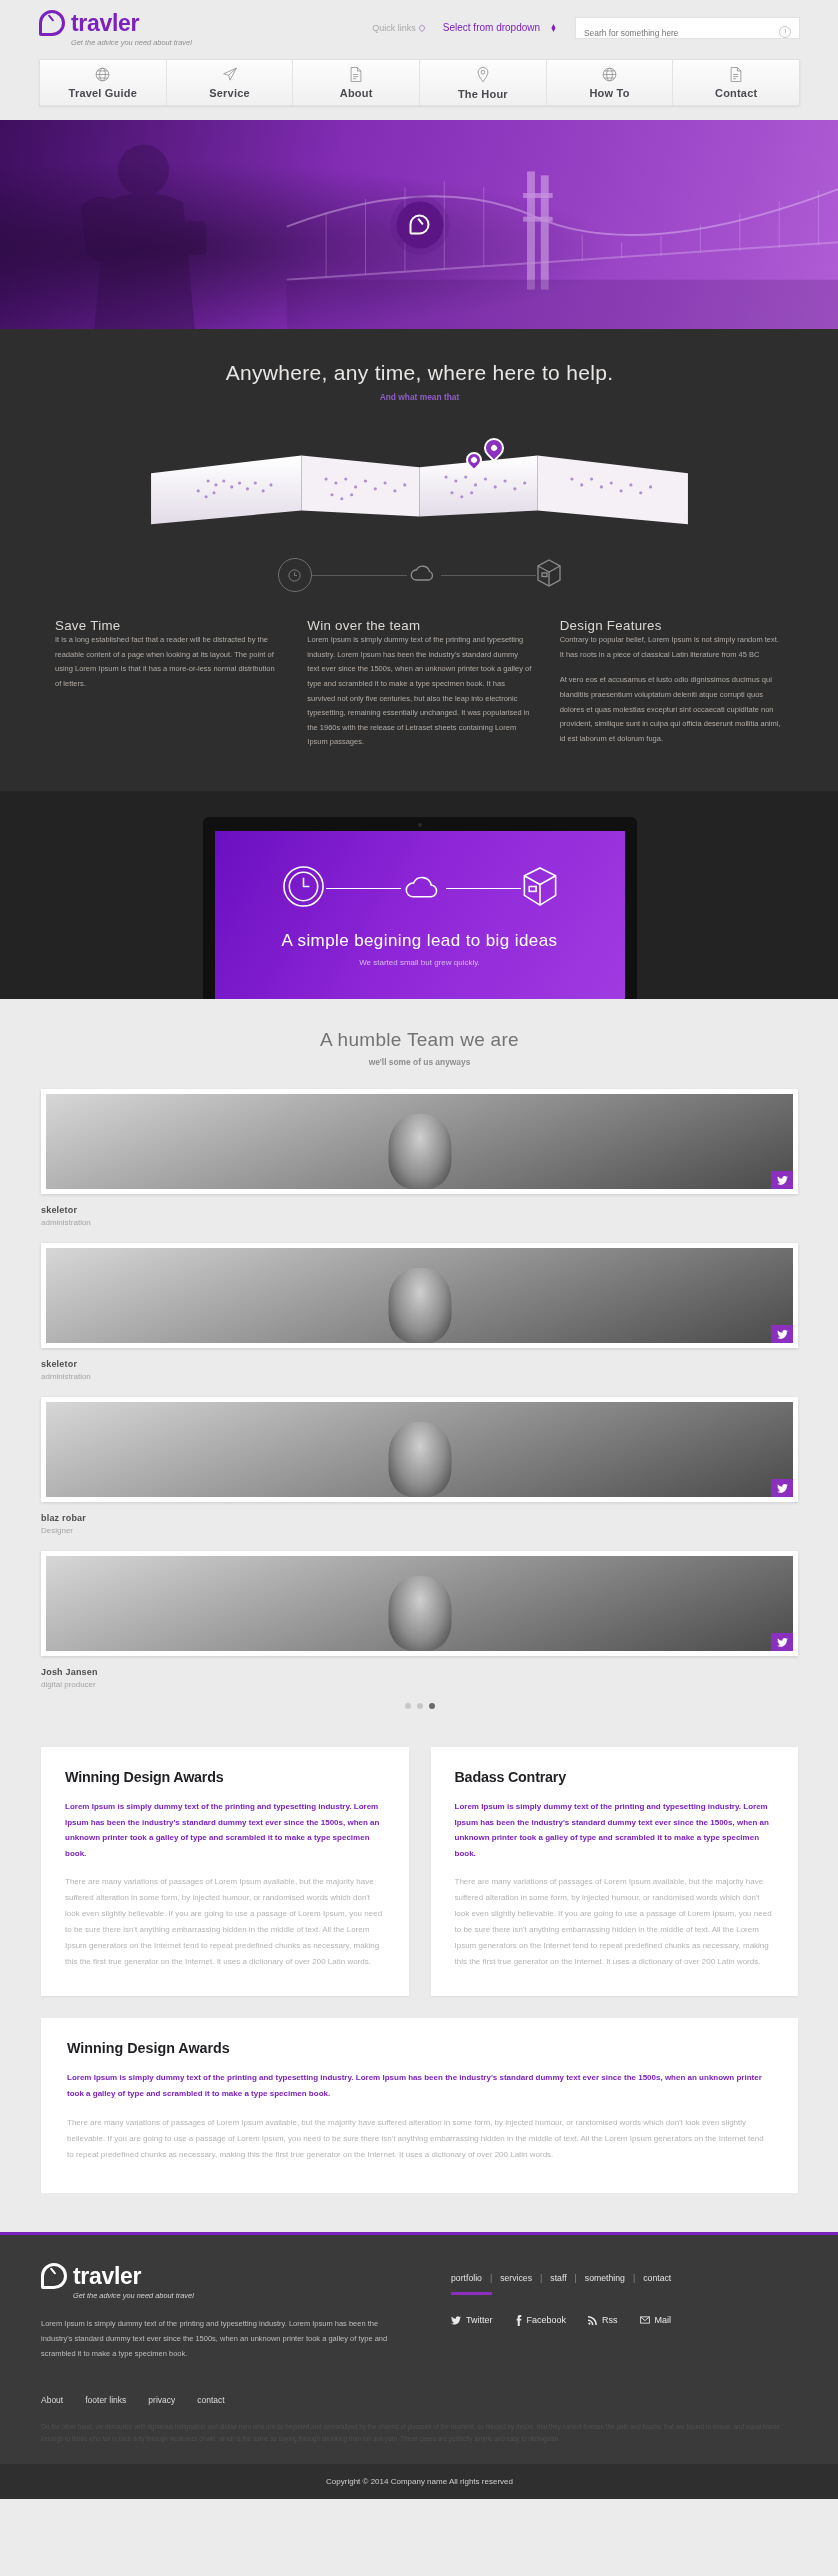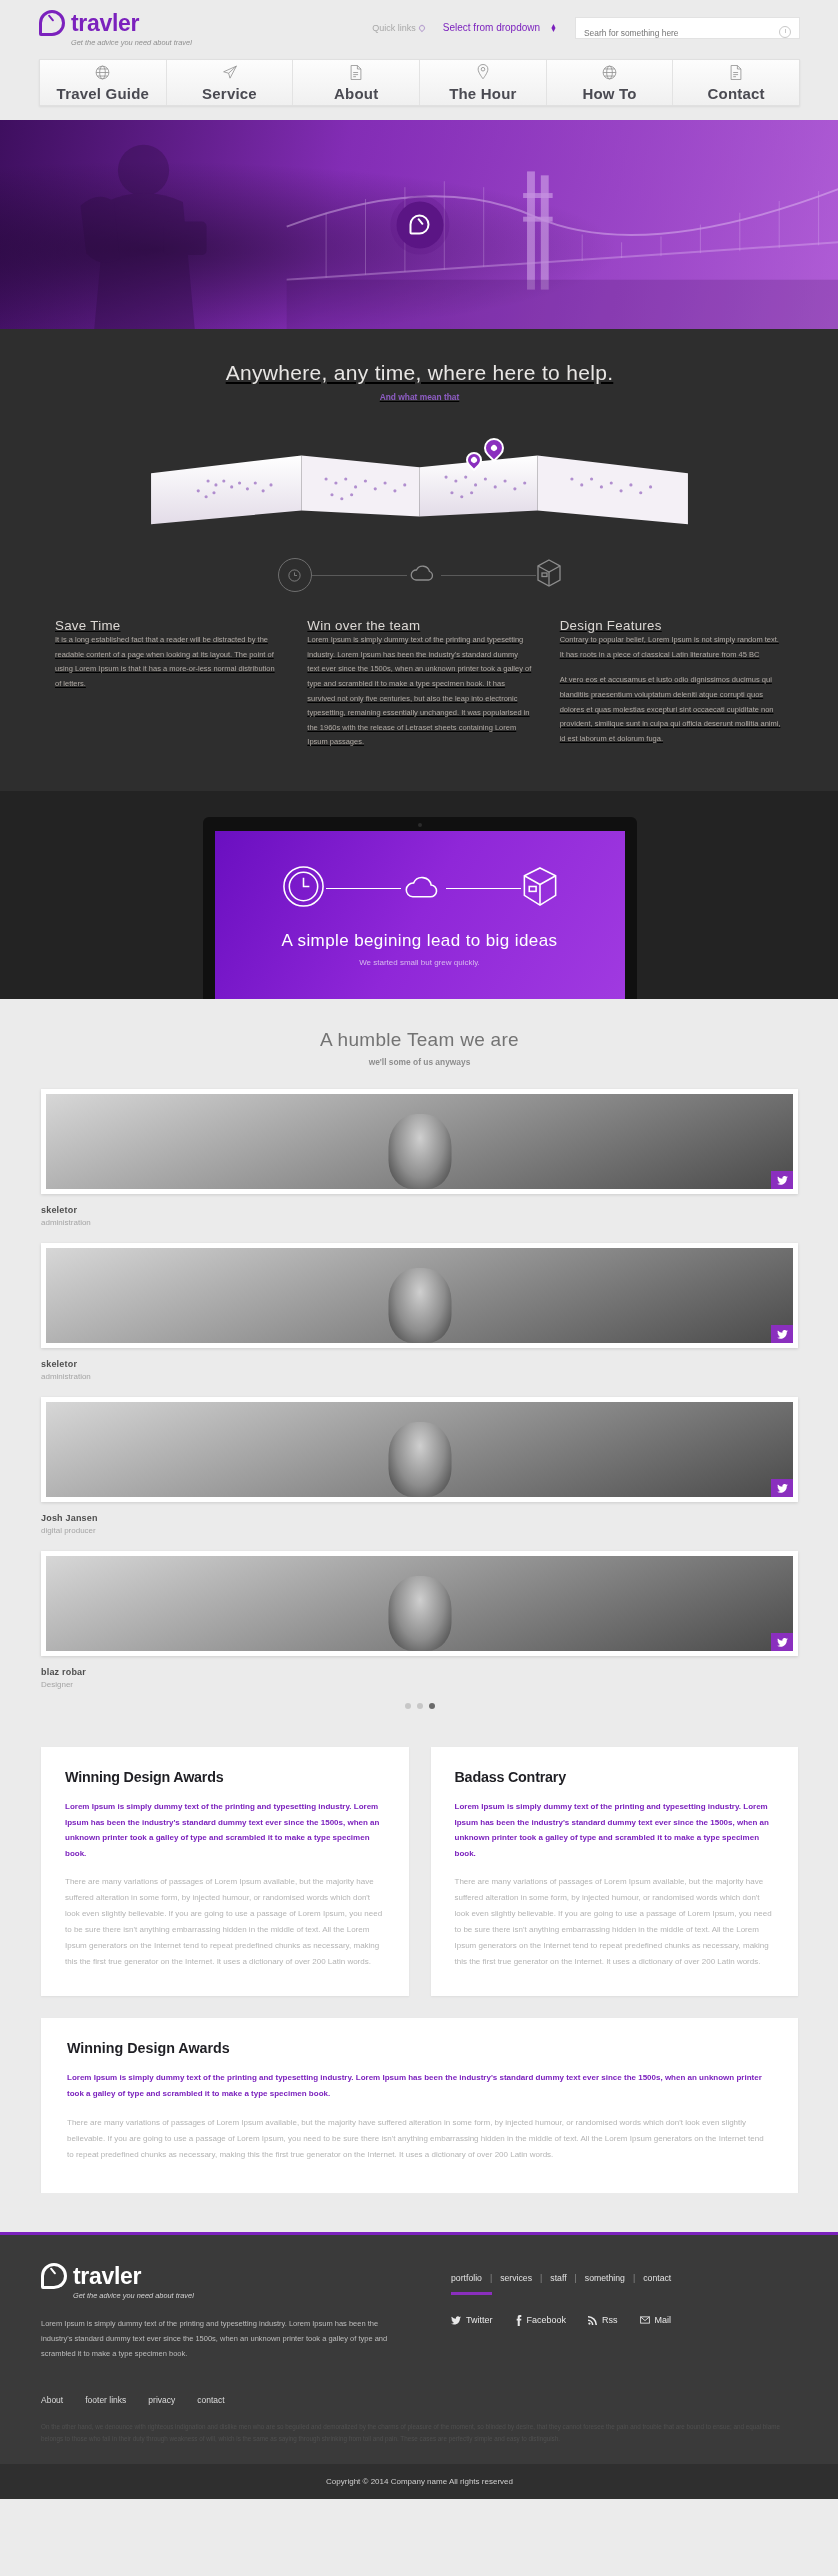--- a/index.html
+++ b/index.html
@@ -124,21 +124,21 @@
     flex: 1;
     display: flex;
     flex-direction: column;
     align-items: center;
     justify-content: center;
     gap: 4px;
     border-right: 1px solid #e3e3e3;
     cursor: pointer;
   }
   .nav-item:last-child { border-right: none; }
-  .nav-label { font-size: 15px; color: #4a4a52; font-weight: 600; letter-spacing: 0.2px; text-align: right; }
+  .nav-label { font-size: 11px; color: #4a4a52; font-weight: 600; letter-spacing: 0.2px; text-align: right; }
   .nav-icon svg { display: block; }
 
   
   .hero {
     position: relative;
     height: 209px;
     margin-top: 14px;
     background: linear-gradient(110deg,#5b1a86 0%, #8a2fbe 45%, #b05ad6 100%);
     overflow: hidden;
   }
@@ -173,21 +173,20 @@
   }
   .hero-badge .logo-mark {
     border-color: #fff; width: 20px; height: 20px; margin: 0; border-width:2px;
   }
   .hero-badge .logo-mark::before { background:#fff; }
 
   
   .dark {
     background: #2e2e2e;
     padding: 32px 0 30px 0;
-    text-decoration: underline;
   }
   .dark h2 {
     text-align: center;
     font-size: 21px;
     font-weight: 300;
     color: #e8e6e4;
     letter-spacing: 0.3px;
   }
   .dark .sub {
     text-align: center;
@@ -674,36 +673,36 @@
         <div class="photo">
           <div class="photo-img">
               <div class="face"></div>
             </div>
           <div class="twitter-chip">
             <svg width="11" height="9" viewBox="0 0 24 20" fill="#fff">
                 <path d="M24 2.4a9.6 9.6 0 0 1-2.8.8A4.9 4.9 0 0 0 23.3.4a9.8 9.8 0 0 1-3.1 1.2A4.9 4.9 0 0 0 11.8 6a13.9 13.9 0 0 1-10-5.1 4.9 4.9 0 0 0 1.5 6.5A4.8 4.8 0 0 1 1 6.8v.1a4.9 4.9 0 0 0 3.9 4.8 4.9 4.9 0 0 1-2.2.1 4.9 4.9 0 0 0 4.6 3.4A9.8 9.8 0 0 1 0 17.3a13.9 13.9 0 0 0 7.5 2.2c9.1 0 14-7.5 14-14v-.6A9.9 9.9 0 0 0 24 2.4z"></path>
               </svg>
           </div>
         </div>
-        <div class="member-name">Josh Jansen</div>
-        <div class="member-role">digital producer</div>
+        <div class="member-name">blaz robar</div>
+        <div class="member-role">Designer</div>
       </div>
       <div class="member">
         <div class="photo">
           <div class="photo-img">
               <div class="face"></div>
             </div>
           <div class="twitter-chip">
             <svg width="11" height="9" viewBox="0 0 24 20" fill="#fff">
                 <path d="M24 2.4a9.6 9.6 0 0 1-2.8.8A4.9 4.9 0 0 0 23.3.4a9.8 9.8 0 0 1-3.1 1.2A4.9 4.9 0 0 0 11.8 6a13.9 13.9 0 0 1-10-5.1 4.9 4.9 0 0 0 1.5 6.5A4.8 4.8 0 0 1 1 6.8v.1a4.9 4.9 0 0 0 3.9 4.8 4.9 4.9 0 0 1-2.2.1 4.9 4.9 0 0 0 4.6 3.4A9.8 9.8 0 0 1 0 17.3a13.9 13.9 0 0 0 7.5 2.2c9.1 0 14-7.5 14-14v-.6A9.9 9.9 0 0 0 24 2.4z"></path>
               </svg>
           </div>
         </div>
-        <div class="member-name">blaz robar</div>
-        <div class="member-role">Designer</div>
+        <div class="member-name">Josh Jansen</div>
+        <div class="member-role">digital producer</div>
       </div>
     </div>
 
     <div class="dots">
       <span class="dot"></span>
       <span class="dot"></span>
       <span class="dot on"></span>
     </div>
   </div>
 

